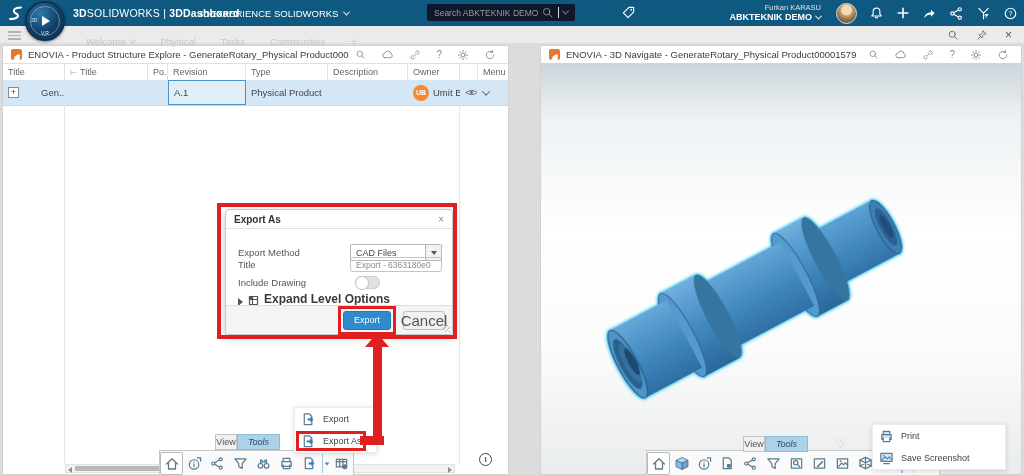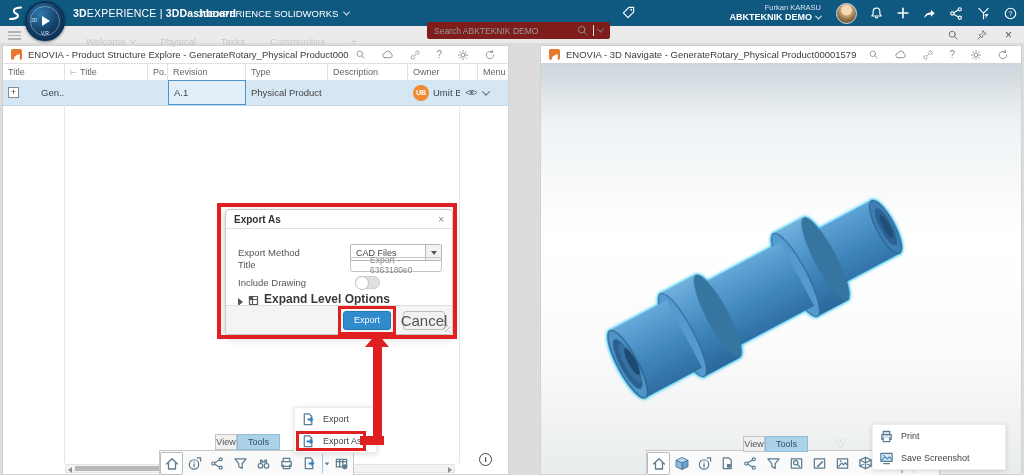--- a/index.html
+++ b/index.html
@@ -14,21 +14,21 @@
              border:2px solid #0e3355; box-sizing:border-box; z-index:70; box-shadow:0 1px 3px rgba(0,0,0,.45); }
   .compass .ring { position:absolute; inset:3px; border-radius:50%; border:1px solid rgba(255,255,255,.35); }
   .compass .play { position:absolute; left:54%; top:50%; transform:translate(-50%,-50%); width:0; height:0;
                    border-left:8px solid #fff; border-top:5px solid transparent; border-bottom:5px solid transparent; }
   .compass .vr { position:absolute; bottom:3px; width:100%; text-align:center; font-size:5px; color:#e8f1f8; }
   .compass .d3 { position:absolute; left:4px; top:46%; transform:translateY(-50%); font-size:5px; color:#cfe3f2; }
   .brand { position:absolute; left:73px; top:7px; font-size:10.5px; letter-spacing:.2px; white-space:nowrap; }
   .b { font-weight:bold; }
   .platform { position:absolute; left:198px; top:8px; font-size:9.5px; display:flex; gap:6px; align-items:center; white-space:nowrap; }
   .chev { display:inline-block; width:4px; height:4px; border-right:1.3px solid currentColor; border-bottom:1.3px solid currentColor; transform:rotate(45deg) translate(-1px,-1px); }
-  .searchbox { position:absolute; left:427px; top:22px; width:183px; height:17px; background:#7f1d1d; border-radius:2px; display:flex; align-items:center; }
+  .searchbox { position:absolute; left:427px; top:4px; width:148px; height:17px; background:#0f172a; border-radius:2px; display:flex; align-items:center; }
   .searchbox .ph { flex:1; padding-left:7px; font-size:8.5px; color:#9a9a9a; white-space:nowrap; overflow:hidden; }
   .searchbox .div { width:1px; height:11px; background:#ddd; margin:0 4px; }
   .tagicon { position:absolute; left:621px; top:5px; }
   .topright { position:absolute; right:6px; top:0; height:26px; display:flex; align-items:center; gap:12px; }
   .userblock { text-align:right; line-height:1.15; margin-right:3px; }
   .userblock .n { font-size:7.5px; color:#d7e4ee; }
   .userblock .t { font-size:9px; font-weight:bold; display:flex; align-items:center; gap:4px; }
   .avatar { width:19px; height:19px; border-radius:50%; border:1px solid #cfdde8; flex:none;
             background:radial-gradient(circle at 50% 32%, #f3d9b8 0 30%, #caa36f 36%, #8a6d4a 62%, #5f4a33); }
 
@@ -64,21 +64,21 @@
 
   
   .dialog { position:absolute; left:222px; top:163px; width:226px; height:124px; background:#fff; border:1px solid #c8c8c8; border-radius:4px; box-shadow:0 3px 10px rgba(0,0,0,.22); z-index:22; }
   .dhead { position:absolute; top:0; left:0; right:0; height:19px; border-bottom:1px solid #e2e2e2; display:flex; align-items:center; padding:0 8px; font-size:10px; font-weight:bold; color:#333; box-sizing:border-box; }
   .dclose { margin-left:auto; color:#888; font-size:10px; font-weight:normal; }
   .drow { position:absolute; left:12px; right:10px; display:flex; align-items:center; justify-content:space-between; font-size:9.5px; color:#555; }
   .sel { width:92px; height:17px; border:1px solid #b8b8b8; border-radius:2px; background:#fff; display:flex; align-items:center; font-size:9px; color:#444; box-sizing:border-box; }
   .sel .txt { padding-left:5px; flex:1; }
   .sel .btn { width:15px; align-self:stretch; border-left:1px solid #b8b8b8; background:#f2f2f2; display:flex; align-items:center; justify-content:center; }
   .caret { width:0; height:0; border-left:3px solid transparent; border-right:3px solid transparent; border-top:4px solid #555; }
-  .inp { width:92px; height:15px; border:1px solid #c4c4c4; border-radius:3px; font-size:8.5px; color:#888; display:flex; align-items:center; padding-left:19px; box-sizing:border-box; }
+  .inp { width:92px; height:15px; border:1px solid #c4c4c4; border-radius:3px; font-size:8.5px; color:#888; display:flex; align-items:center; padding-left:5px; box-sizing:border-box; }
   .tog { width:23px; height:11px; border-radius:6px; background:#e0e0e0; border:1px solid #cfcfcf; position:relative; margin-right:62px; }
   .tog .knob { position:absolute; left:-1px; top:-1.5px; width:12px; height:12px; border-radius:50%; background:#fff; border:1px solid #c0c0c0; }
   .expopt { position:absolute; left:12px; top:82px; display:flex; align-items:flex-end; gap:5px; font-weight:bold; color:#3a3a3a; font-size:12px; }
   .tri-r { width:0; height:0; border-top:4px solid transparent; border-bottom:4px solid transparent; border-left:5px solid #555; }
   .dfoot { position:absolute; left:0; right:0; bottom:0; height:29px; background:#f4f4f4; border-top:1px solid #ddd; border-radius:0 0 4px 4px; display:flex; align-items:center; justify-content:flex-end; gap:7px; padding-right:7px; box-sizing:border-box; }
   .redwrap { border:3px solid #e02020; padding:2px; background:transparent; }
   .btn-export { width:46px; height:17px; background:#2f8bcb; border:1px solid #2277b5; border-radius:3px; color:#fff; font-size:9px; display:flex; align-items:center; justify-content:center; }
   .btn-cancel { width:40px; height:17px; background:#f1f1f1; border:1px solid #bdbdbd; border-radius:3px; color:#555; font-size:15px; display:flex; align-items:center; justify-content:center; }
   .resize { position:absolute; right:2px; bottom:2px; width:7px; height:7px; background:repeating-linear-gradient(135deg,#b5b5b5 0 1px,transparent 1px 3px); }
 
@@ -89,21 +89,21 @@
   .arr-head { position:absolute; left:362px; top:287px; width:0; height:0; border-left:12px solid transparent; border-right:12px solid transparent; border-bottom:14px solid #e02020; z-index:26; }
 
   
   .lmenu { position:absolute; left:291px; top:361px; width:81px; background:#fff; border:1px solid #ececec; box-shadow:0 1px 5px rgba(0,0,0,.14); z-index:20; }
   .rmenu { position:absolute; left:331px; top:361px; width:132px; background:#fff; border:1px solid #ececec; box-shadow:0 1px 5px rgba(0,0,0,.14); z-index:9; }
   .mitem { height:22px; display:flex; align-items:center; gap:7px; padding-left:6px; font-size:9px; color:#444; }
 
   
   .vt { position:absolute; display:flex; z-index:6; font-size:9px; }
   .vt .v { width:22px; height:16px; background:#f0f0f0; border:1px solid #c4c4c4; color:#555; display:flex; align-items:center; justify-content:center; box-sizing:border-box; }
-  .vt .t { width:43px; height:16px; background:#abd2e9; border:1px solid #8fbcd8; color:#2f4f66; display:flex; align-items:center; justify-content:center; box-sizing:border-box; }
+  .vt .t { width:43px; height:16px; background:#abd2e9; border:1px solid #8fbcd8; color:#2f4f66; display:flex; align-items:center; justify-content:center; box-sizing:border-box;font-style:italic; }
   .heart { position:absolute; font-size:12px; color:#c4c4c4; z-index:6; }
   .toolbar { position:absolute; height:25px; background:#fafafa; border:1px solid #c8c8c8; display:flex; align-items:center; z-index:5; box-sizing:content-box; }
   .tcell { width:23px; height:23px; display:flex; align-items:center; justify-content:center; flex:none; }
   .tcell.sel { background:#fff; border:1px solid #bbb; box-sizing:border-box; }
   .hl { width:4px; height:19px; background:#9ec9e4; margin:0 1px; }
   .tdiv { width:1px; height:19px; background:#d5d5d5; margin:0 3px; }
 
   
   .hscroll { position:absolute; left:62px; top:418px; width:390px; height:9px; background:#f3f3f3; border:1px solid #e2e2e2; z-index:2; box-sizing:border-box; }
   .hthumb { position:absolute; left:9px; top:1px; width:118px; height:5px; background:#b8b8b8; }
@@ -130,21 +130,21 @@
     <svg width="20" height="18" viewBox="0 0 20 18">
         <path d="M3 15 C11 15 13 11.5 9 9.5 C5 7.5 6.5 3.5 14 3.5" stroke="#fff" fill="none" stroke-width="2" stroke-linecap="round"></path>
       </svg>
   </span>
   <div class="compass">
     <span class="ring"></span>
     <span class="play"></span>
     <span class="d3">3D</span>
     <span class="vr">V,R</span>
   </div>
-  <div class="brand"><span class="b">3D</span><span>EXPERIENCE</span>&nbsp;<span>|</span>&nbsp;<span class="b">3D</span><span class="b">Dashboard</span></div>
+  <div class="brand"><span class="b">3D</span><span>SOLIDWORKS</span>&nbsp;<span>|</span>&nbsp;<span class="b">3D</span><span class="b">Dashboard</span></div>
   <div class="platform">
     <span>3DEXPERIENCE SOLIDWORKS</span>
       <span class="chev"></span>
   </div>
   <div class="searchbox">
     <span class="ph">Search ABKTEKNIK DEMO</span>
     <svg class="hic" width="13" height="13" viewBox="0 0 16 16">
         <circle cx="7" cy="7" r="4"></circle>
         <path d="M10 10 L13.5 13.5"></path>
       </svg>

